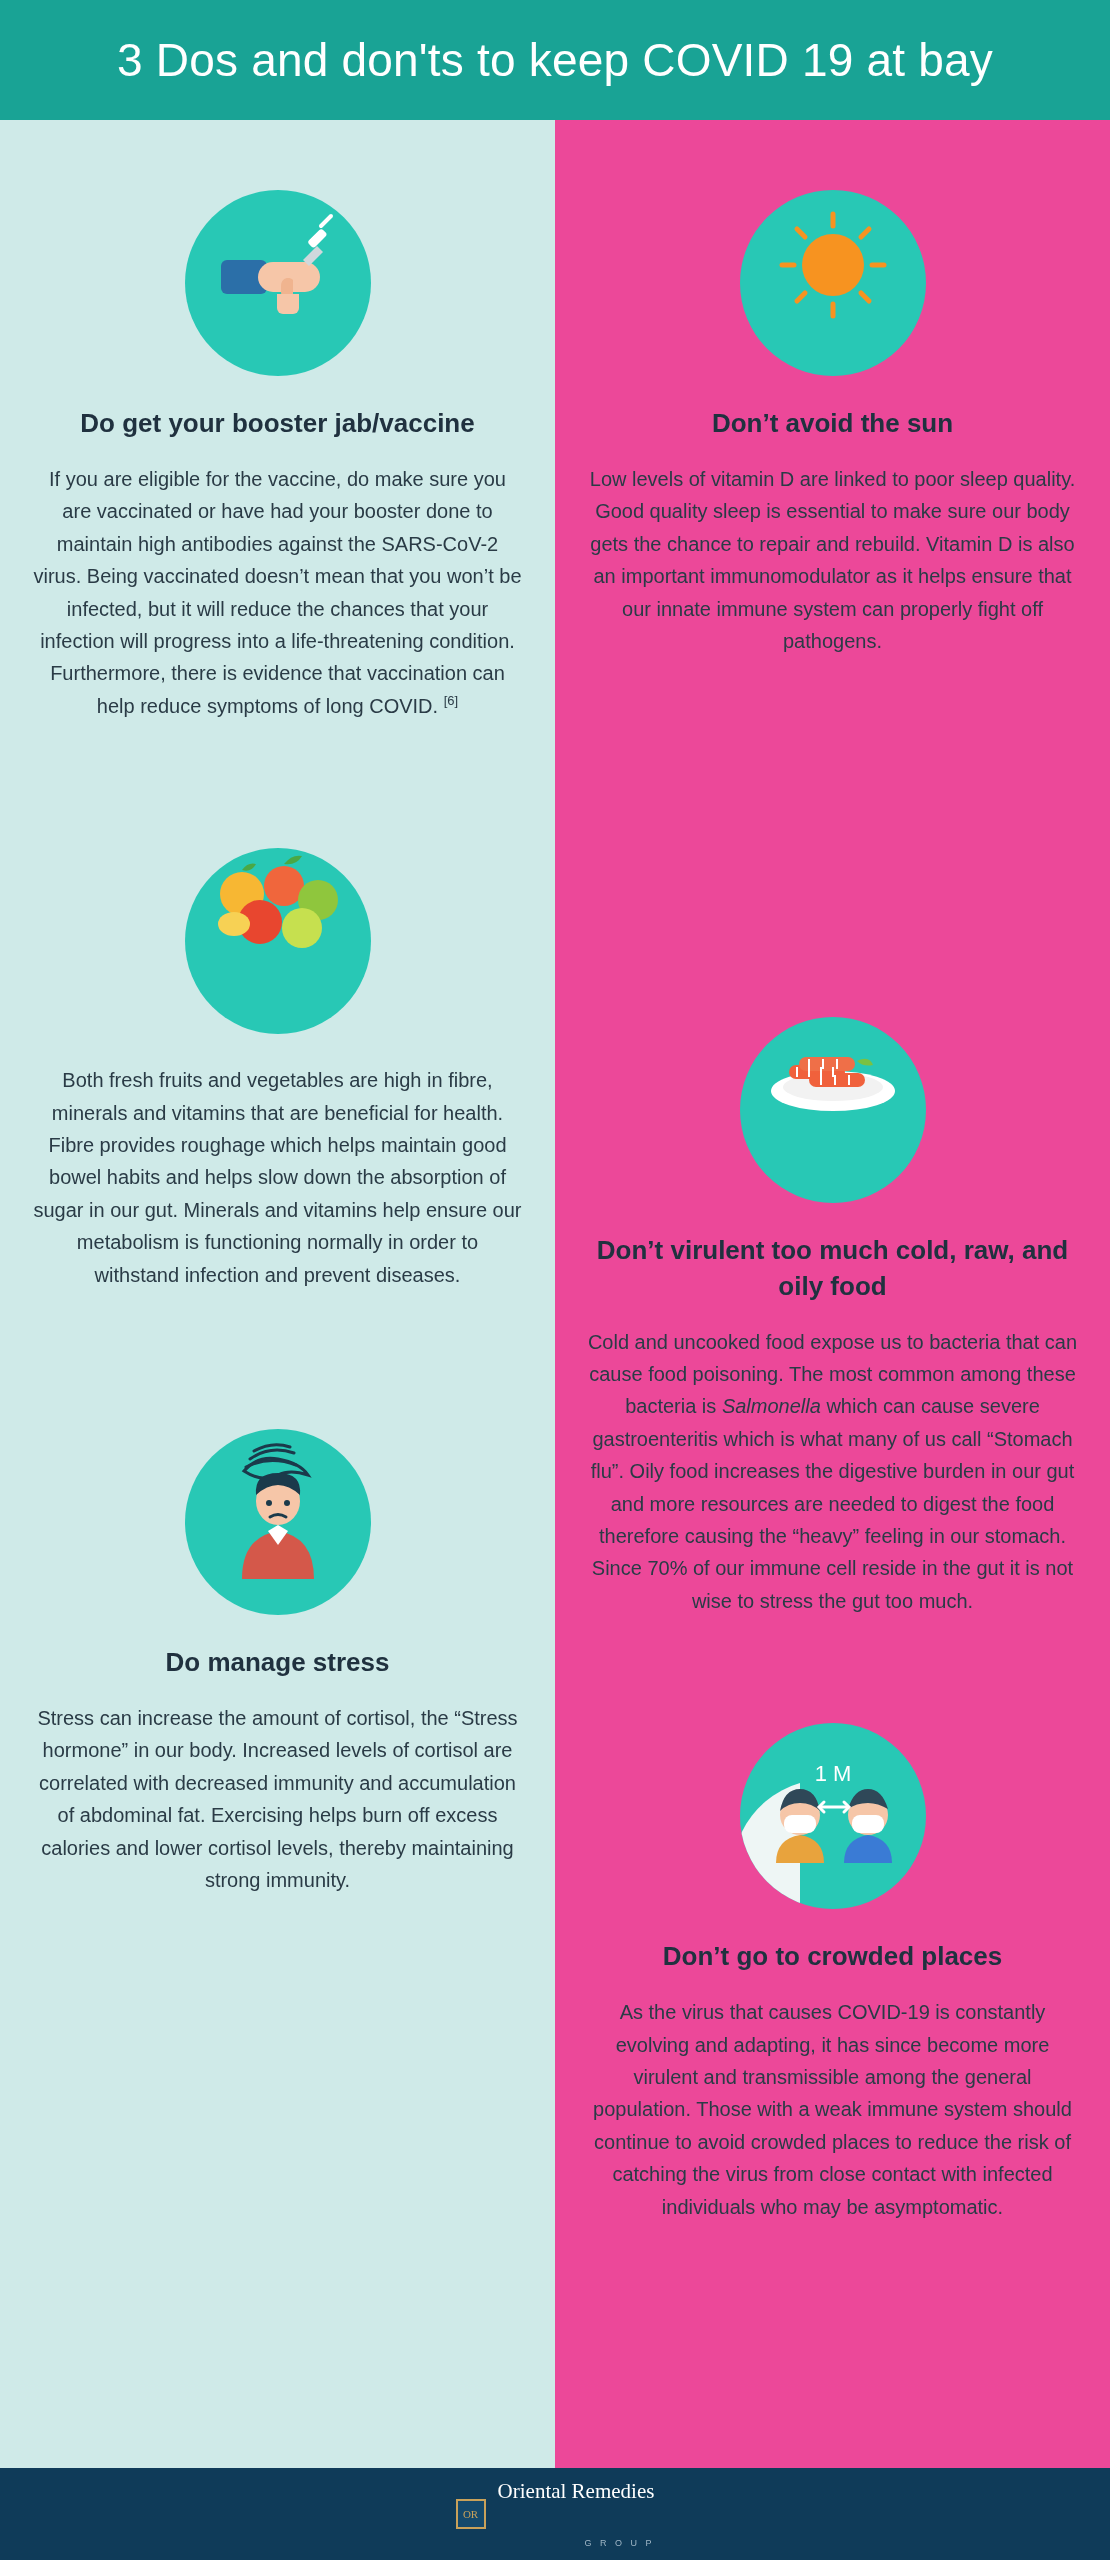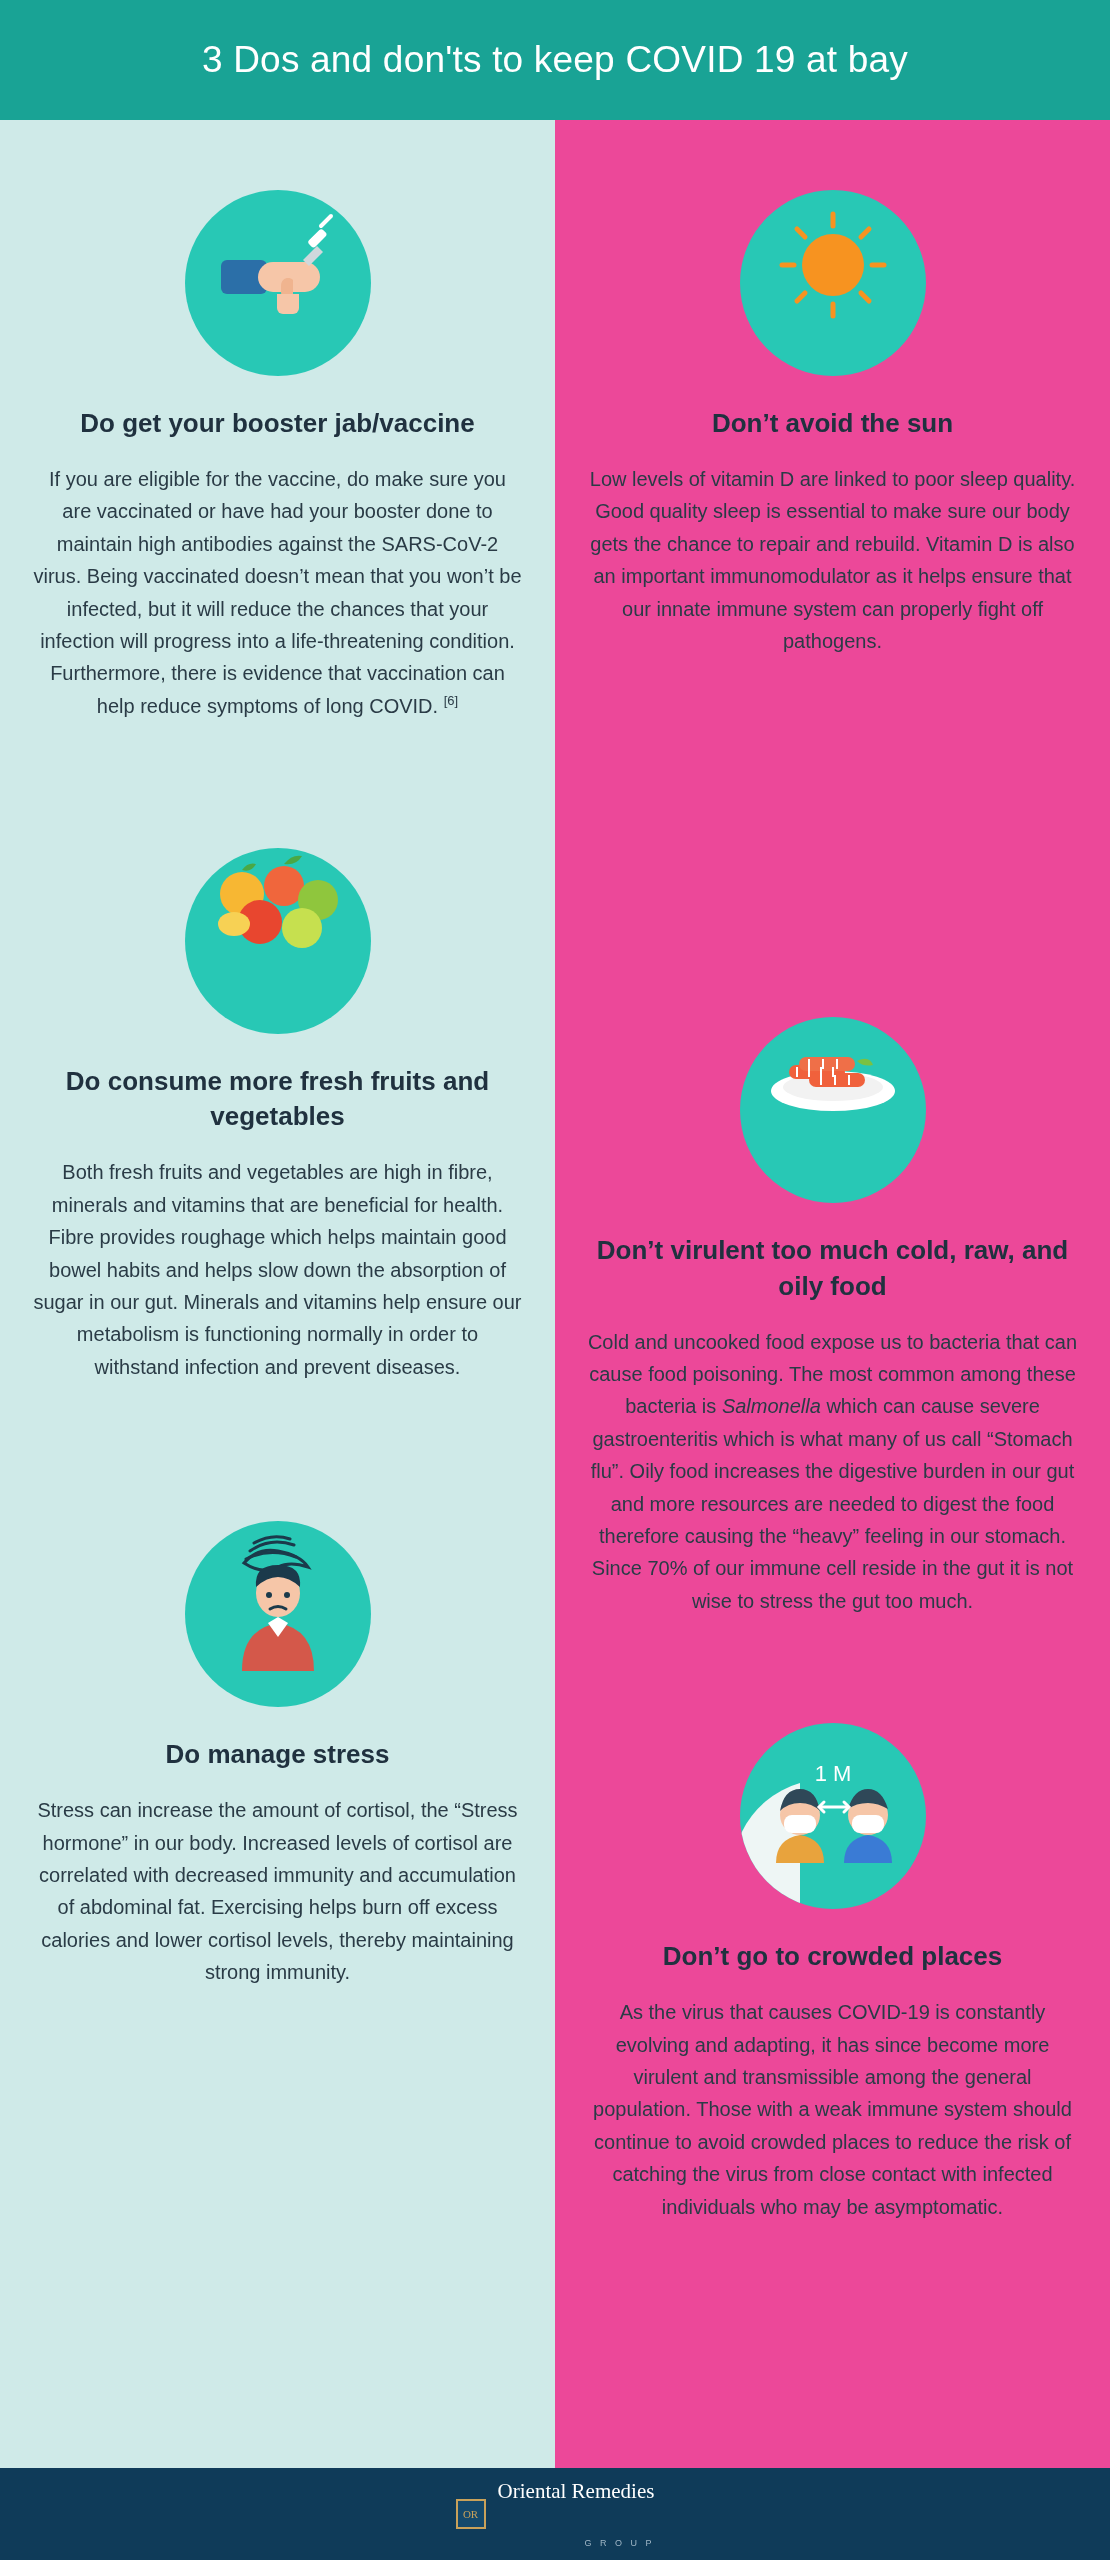--- a/index.html
+++ b/index.html
@@ -22,21 +22,21 @@
   .header {
     background: #19a395;
     height: 120px;
     display: flex;
     align-items: center;
     justify-content: center;
     flex: 0 0 auto;
   }
   .header h1 {
     color: #ffffff;
-    font-size: 37px;
+    font-size: 46px;
     font-weight: normal;
     letter-spacing: 0.2px;
     text-align: center;
   }
 
   
   .body-cols {
     flex: 1 1 auto;
     display: flex;
     align-items: stretch;
@@ -164,21 +164,20 @@
               <circle cx="86" cy="38" r="20" fill="#f0663c"></circle>
               <circle cx="120" cy="52" r="20" fill="#8fc63d"></circle>
               <circle cx="62" cy="74" r="22" fill="#e8462f"></circle>
               <circle cx="104" cy="80" r="20" fill="#c6e04f"></circle>
               <ellipse cx="36" cy="76" rx="16" ry="12" fill="#f7d154"></ellipse>
               <path d="M86 16 q8 -10 18 -8 -6 10 -18 8z" fill="#4aa845"></path>
               <path d="M44 22 q6 -8 14 -6 -5 9 -14 6z" fill="#4aa845"></path>
             </svg>
           </div>
         </div>
-        <div class="card-title">Do consume more fresh fruits and vegetables</div>
         <div class="card-body">Both fresh fruits and vegetables are high in fibre, minerals and vitamins that are beneficial for health. Fibre provides roughage which helps maintain good bowel habits and helps slow down the absorption of sugar in our gut. Minerals and vitamins help ensure our metabolism is functioning normally in order to withstand infection and prevent diseases.</div>
       </div>
 
       <div class="spacer-b"></div>
 
       <div class="card card-left">
         <div class="icon-wrap">
           <div class="circle">
             <svg width="160" height="160" viewBox="0 0 160 160" aria-hidden="true">
               <path d="M46 42 q14 -16 34 -12 22 4 30 16 -18 -6 -30 0 -16 8 -34 -4z" fill="none" stroke="#1b3a4b" stroke-width="3"></path>

